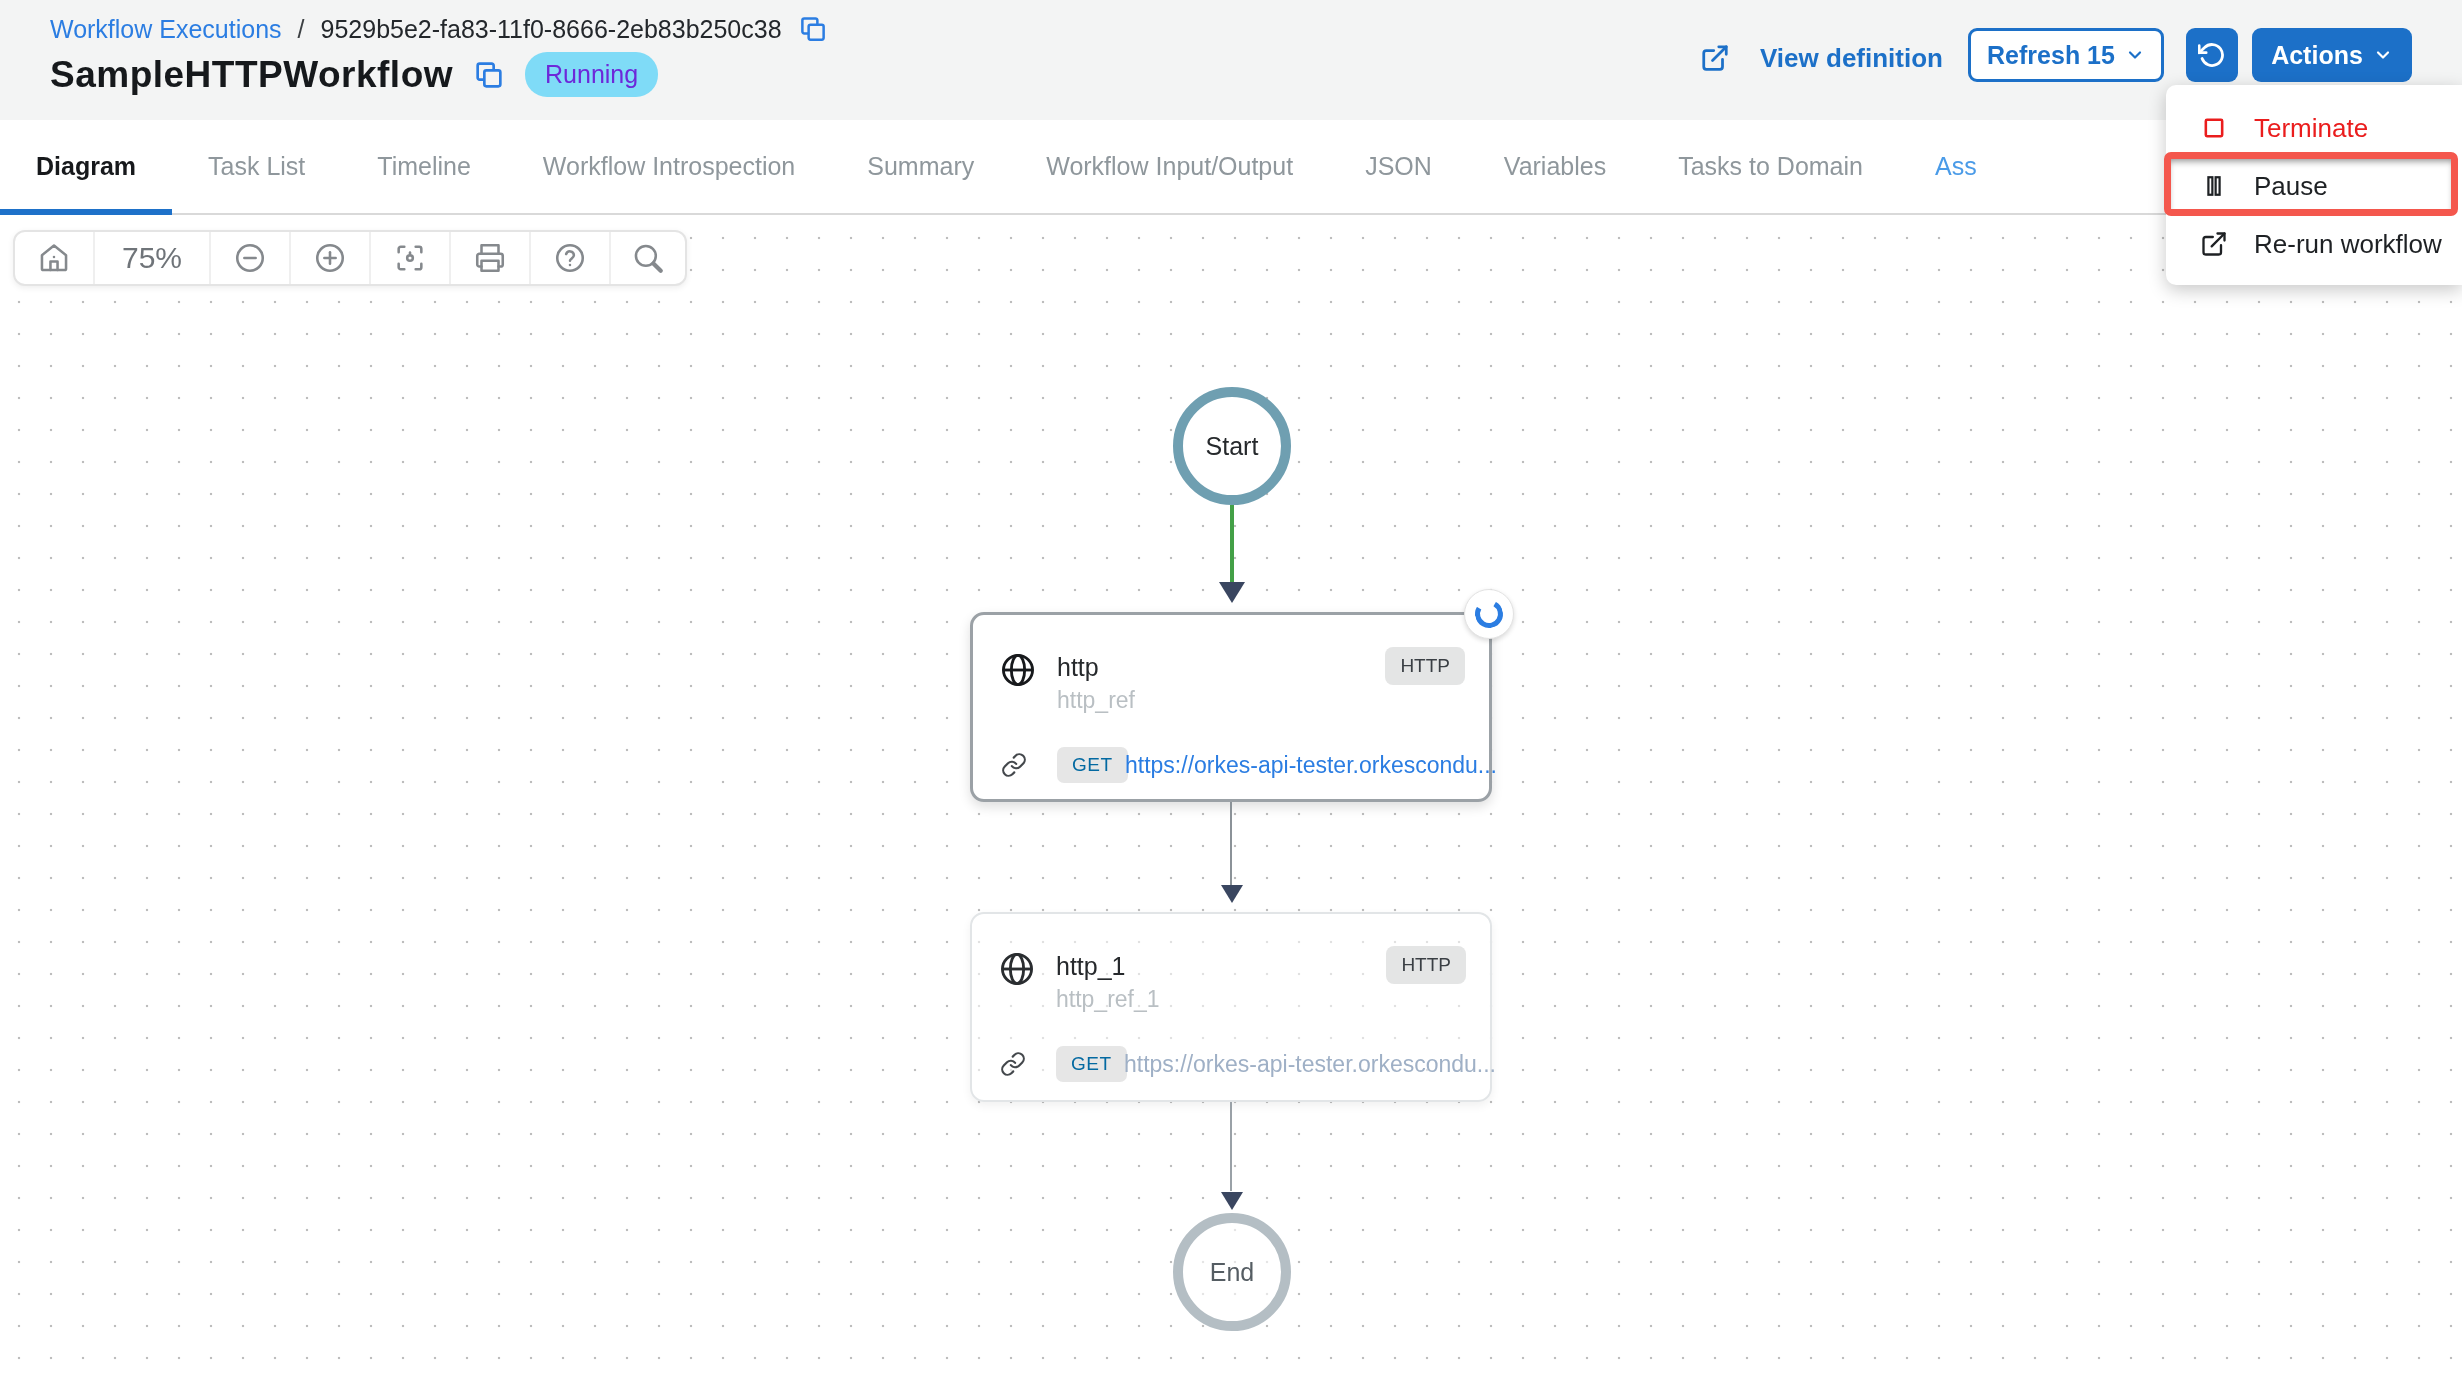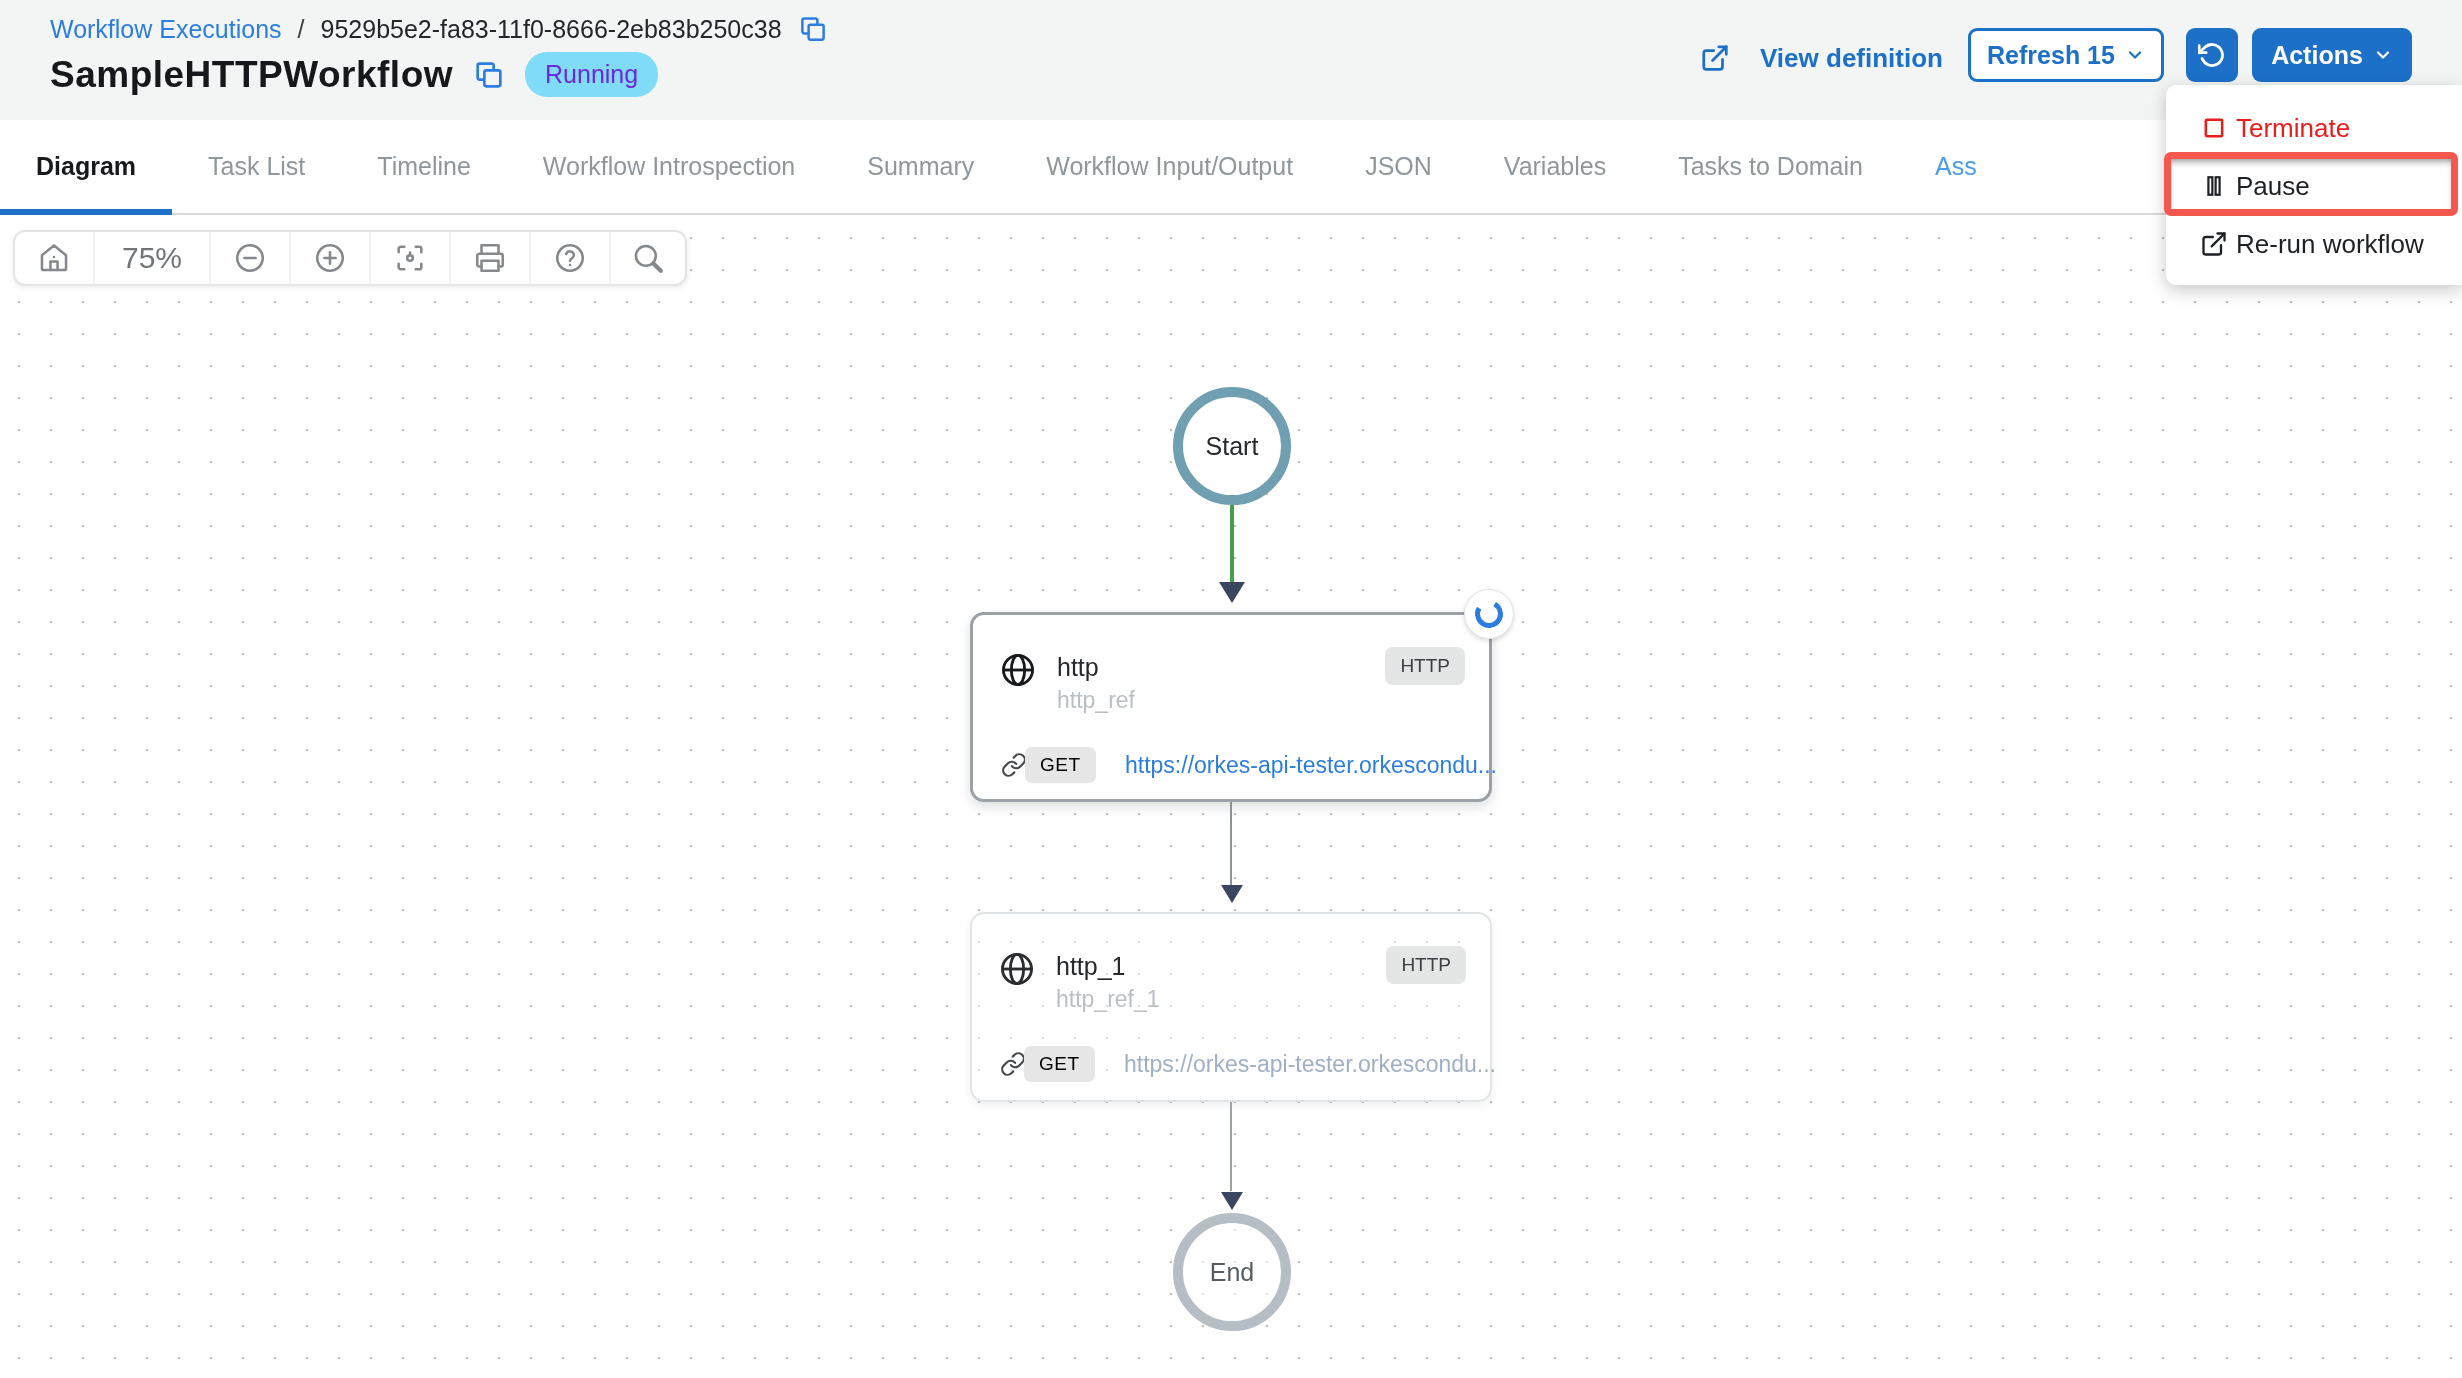--- a/index.html
+++ b/index.html
@@ -147,22 +147,22 @@
   .card-pending .globe-icon { color: #2a2d30; }
   .task-name { position: absolute; left: 84px; top: 38px; font-size: 25px; color: #26292c; }
   .task-ref  { position: absolute; left: 84px; top: 72px; font-size: 23px; color: #b9bfc3; }
   .type-badge {
     position: absolute; right: 24px; top: 32px;
     background: #e4e5e5; color: #3a3f44;
     font-size: 19px; padding: 8px 15px; border-radius: 8px;
   }
   .link-icon { position: absolute; left: 28px; top: 137px; color: #44484c; }
   .method-badge {
-    position: absolute; left: 52px; top: 132px;
-    background: #e6e6e6; color: #000000;
+    position: absolute; left: 84px; top: 132px;
+    background: #e6e6e6; color: #0369a1;
     font-size: 19px; padding: 7px 15px; border-radius: 7px; letter-spacing: 0.5px;
   }
   .task-url { position: absolute; left: 152px; top: 137px; font-size: 23px; cursor: pointer; white-space: nowrap; }
   .card-running .task-url { color: #2b7de2; }
   .card-pending .task-url { color: #9fb0c6; }
 
   .spinner-badge {
     position: absolute; left: 1464px; top: 374px; width: 50px; height: 50px;
     background: #ffffff; border: 1px solid #e3e3e3; border-radius: 50%;
     box-shadow: 0 2px 5px rgba(0,0,0,0.15); z-index: 3;
@@ -176,21 +176,21 @@
   
   .actions-menu {
     position: absolute; right: 0; top: 85px; width: 296px; height: 200px;
     background: #ffffff; border-radius: 10px 0 0 10px;
     box-shadow: 0 5px 18px rgba(0,0,0,0.22);
     padding-top: 14px;
     z-index: 20;
   }
   .menu-item {
     height: 58px;
-    display: flex; align-items: center; gap: 8px;
+    display: flex; align-items: center; gap: 26px;
     padding-left: 34px;
     font-size: 26px; color: #1e2124; cursor: pointer;
   }
   .menu-item.danger { color: #ea1d1d; }
   .pause-highlight {
     position: absolute; left: 2164px; top: 152px; width: 294px; height: 64px;
     border: 7px solid #f4574d; border-radius: 7px;
     box-shadow: inset 0 5px 7px -3px rgba(0,0,0,0.45);
     z-index: 30; pointer-events: none;
   }

